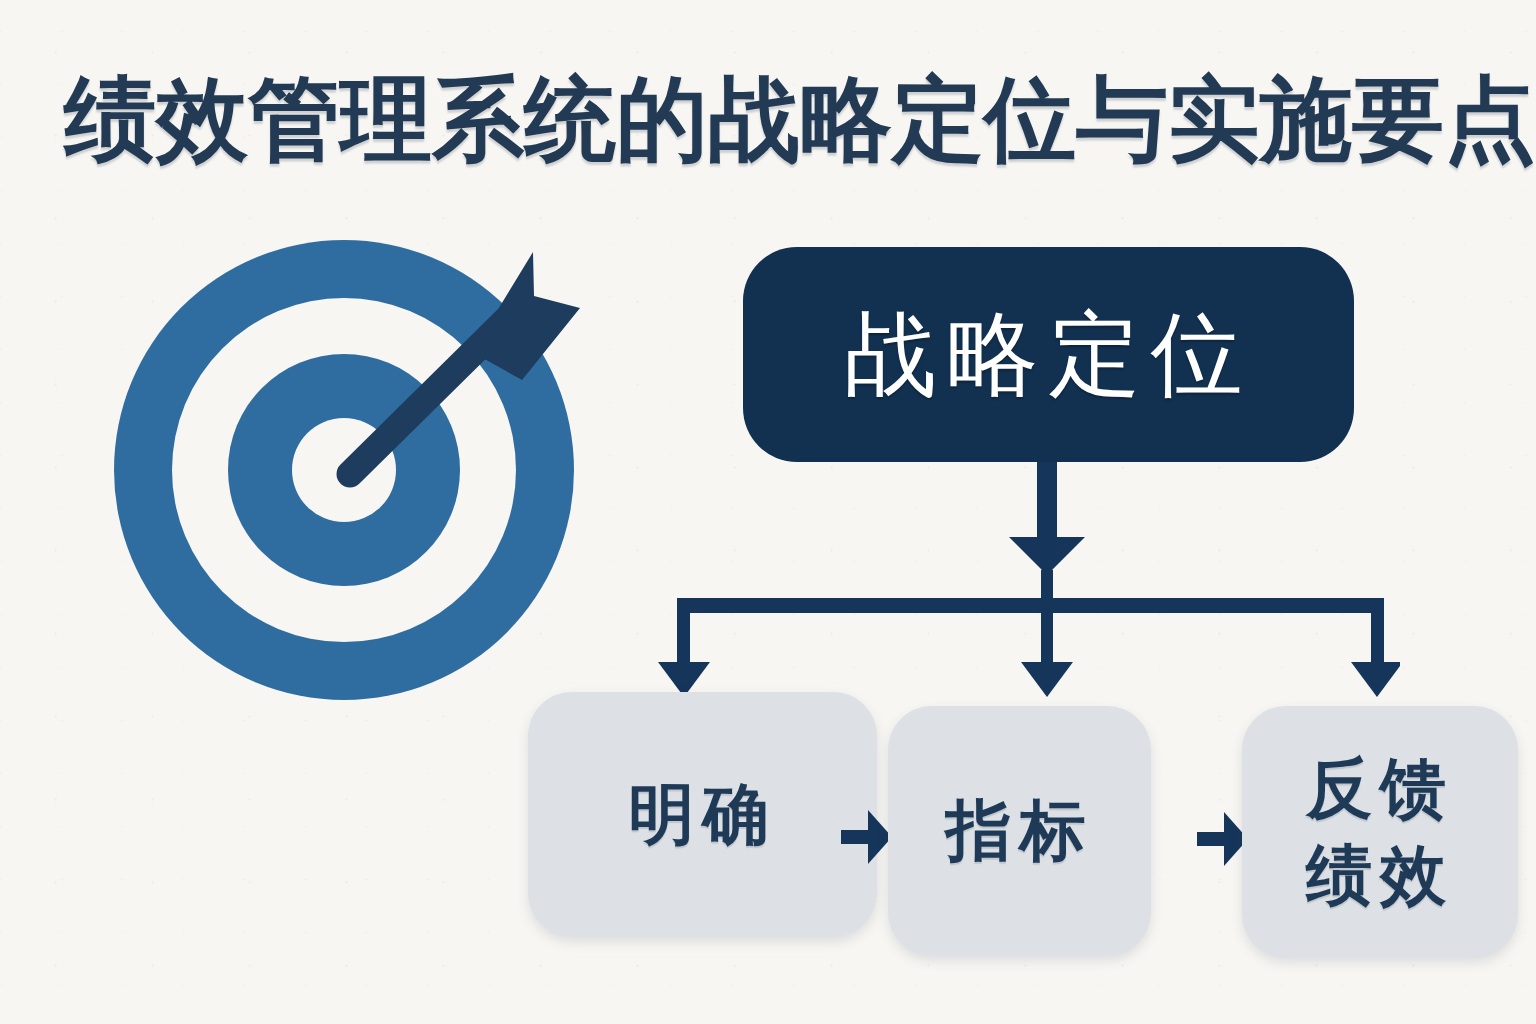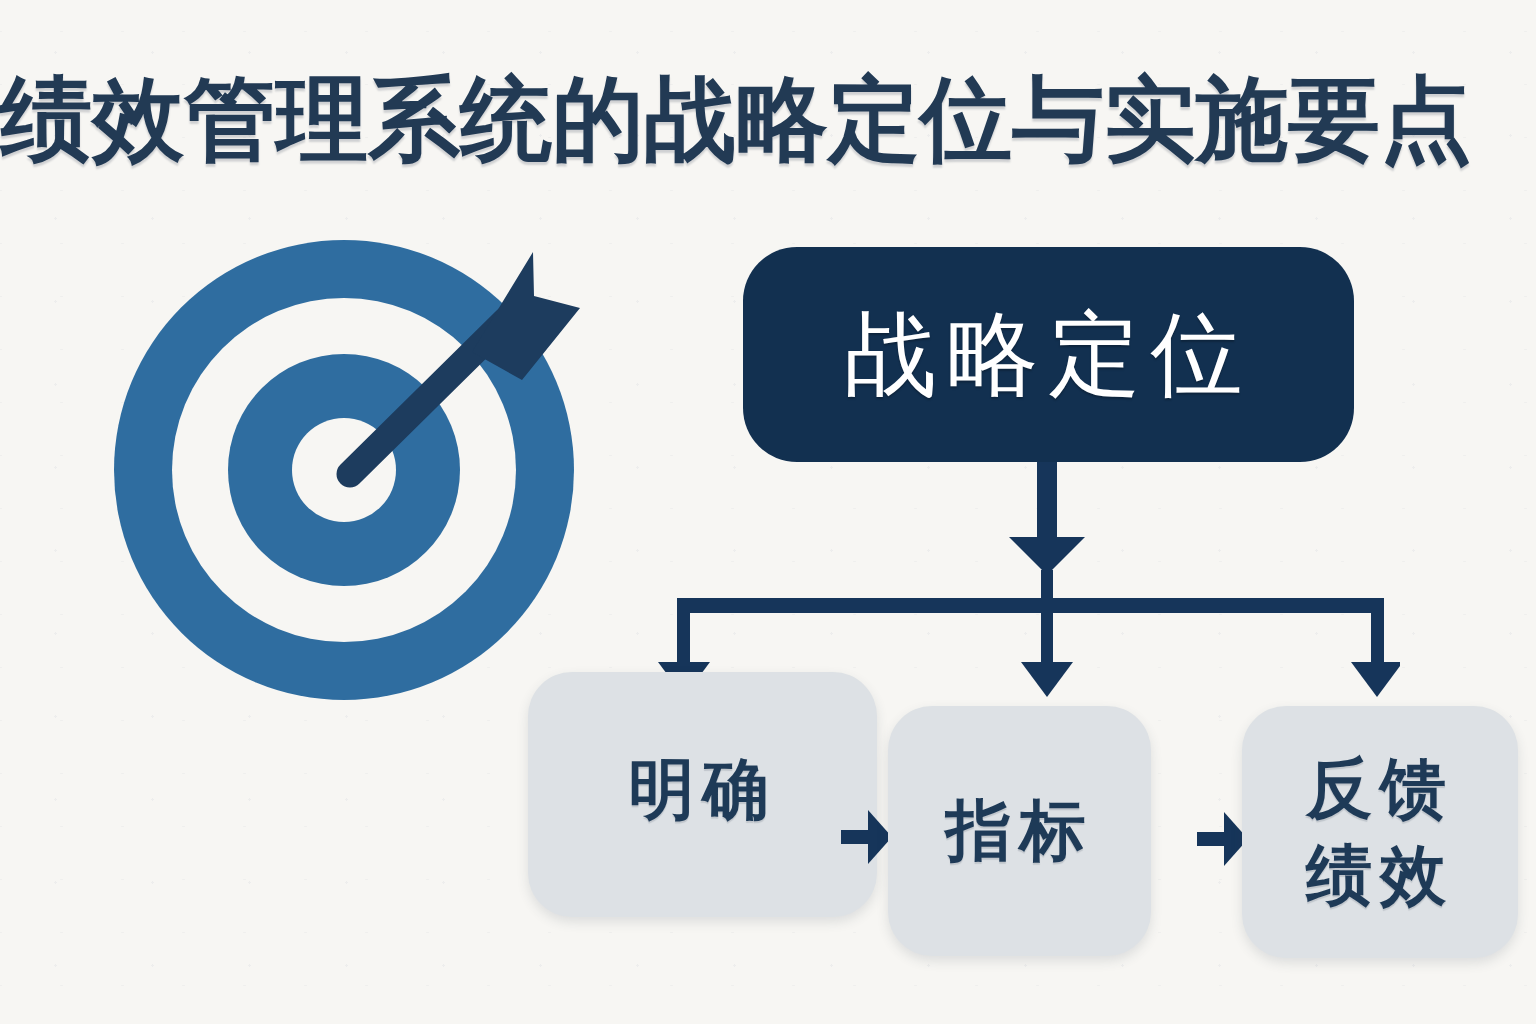--- a/index.html
+++ b/index.html
@@ -15,21 +15,21 @@
     background-image:
       radial-gradient(rgba(40,60,90,0.045) 1.2px, transparent 1.3px),
       radial-gradient(rgba(40,60,90,0.035) 1px, transparent 1.1px);
     background-size:97px 83px, 61px 53px;
     background-position:7px 11px, 31px 5px;
     font-family:"Liberation Sans","DejaVu Sans",sans-serif;
     overflow:hidden;
   }
   .page-title{
     position:absolute; left:0; right:0; top:58px;
-    text-align:left;
+    text-align:right;
     font-size:92px; font-weight:900; letter-spacing:0px;
     color:var(--title-text);
     text-shadow:0 3px 2px rgba(25,40,60,0.18);
     white-space:nowrap;
   }
   .target-icon{position:absolute; left:100px; top:230px;}
   .root-node{
     position:absolute; left:743px; top:247px; width:611px; height:215px;
     background:var(--root-box-bg); border-radius:54px;
     display:flex; align-items:center; justify-content:center;
@@ -45,21 +45,21 @@
     background:var(--child-box-bg); border-radius:44px;
     box-shadow:0 5px 12px rgba(50,60,80,0.13);
     display:flex; flex-direction:column; align-items:center; justify-content:center;
   }
   .child-node .line{
     display:block; color:var(--child-box-text);
     font-size:66px; font-weight:900; letter-spacing:8px;
     line-height:1.32; text-align:center; white-space:nowrap;
     text-shadow:0 2px 1px rgba(25,40,60,0.15);
   }
-  .child-1{left:528px; top:672px; width:349px; height:245px;font-family:Liberation Mono, monospace;}
+  .child-1{left:528px; top:692px; width:349px; height:245px;}
   .child-2{left:888px; top:706px; width:263px; height:250px;}
   .child-3{left:1242px; top:706px; width:276px; height:252px;}
   .flow-arrow{position:absolute;}
   .flow-arrow-1{left:841px; top:809px;}
   .flow-arrow-2{left:1197px; top:811px;}
 </style>
 </head>
 <body>
 
 <h1 class="page-title">绩效管理系统的战略定位与实施要点</h1>

